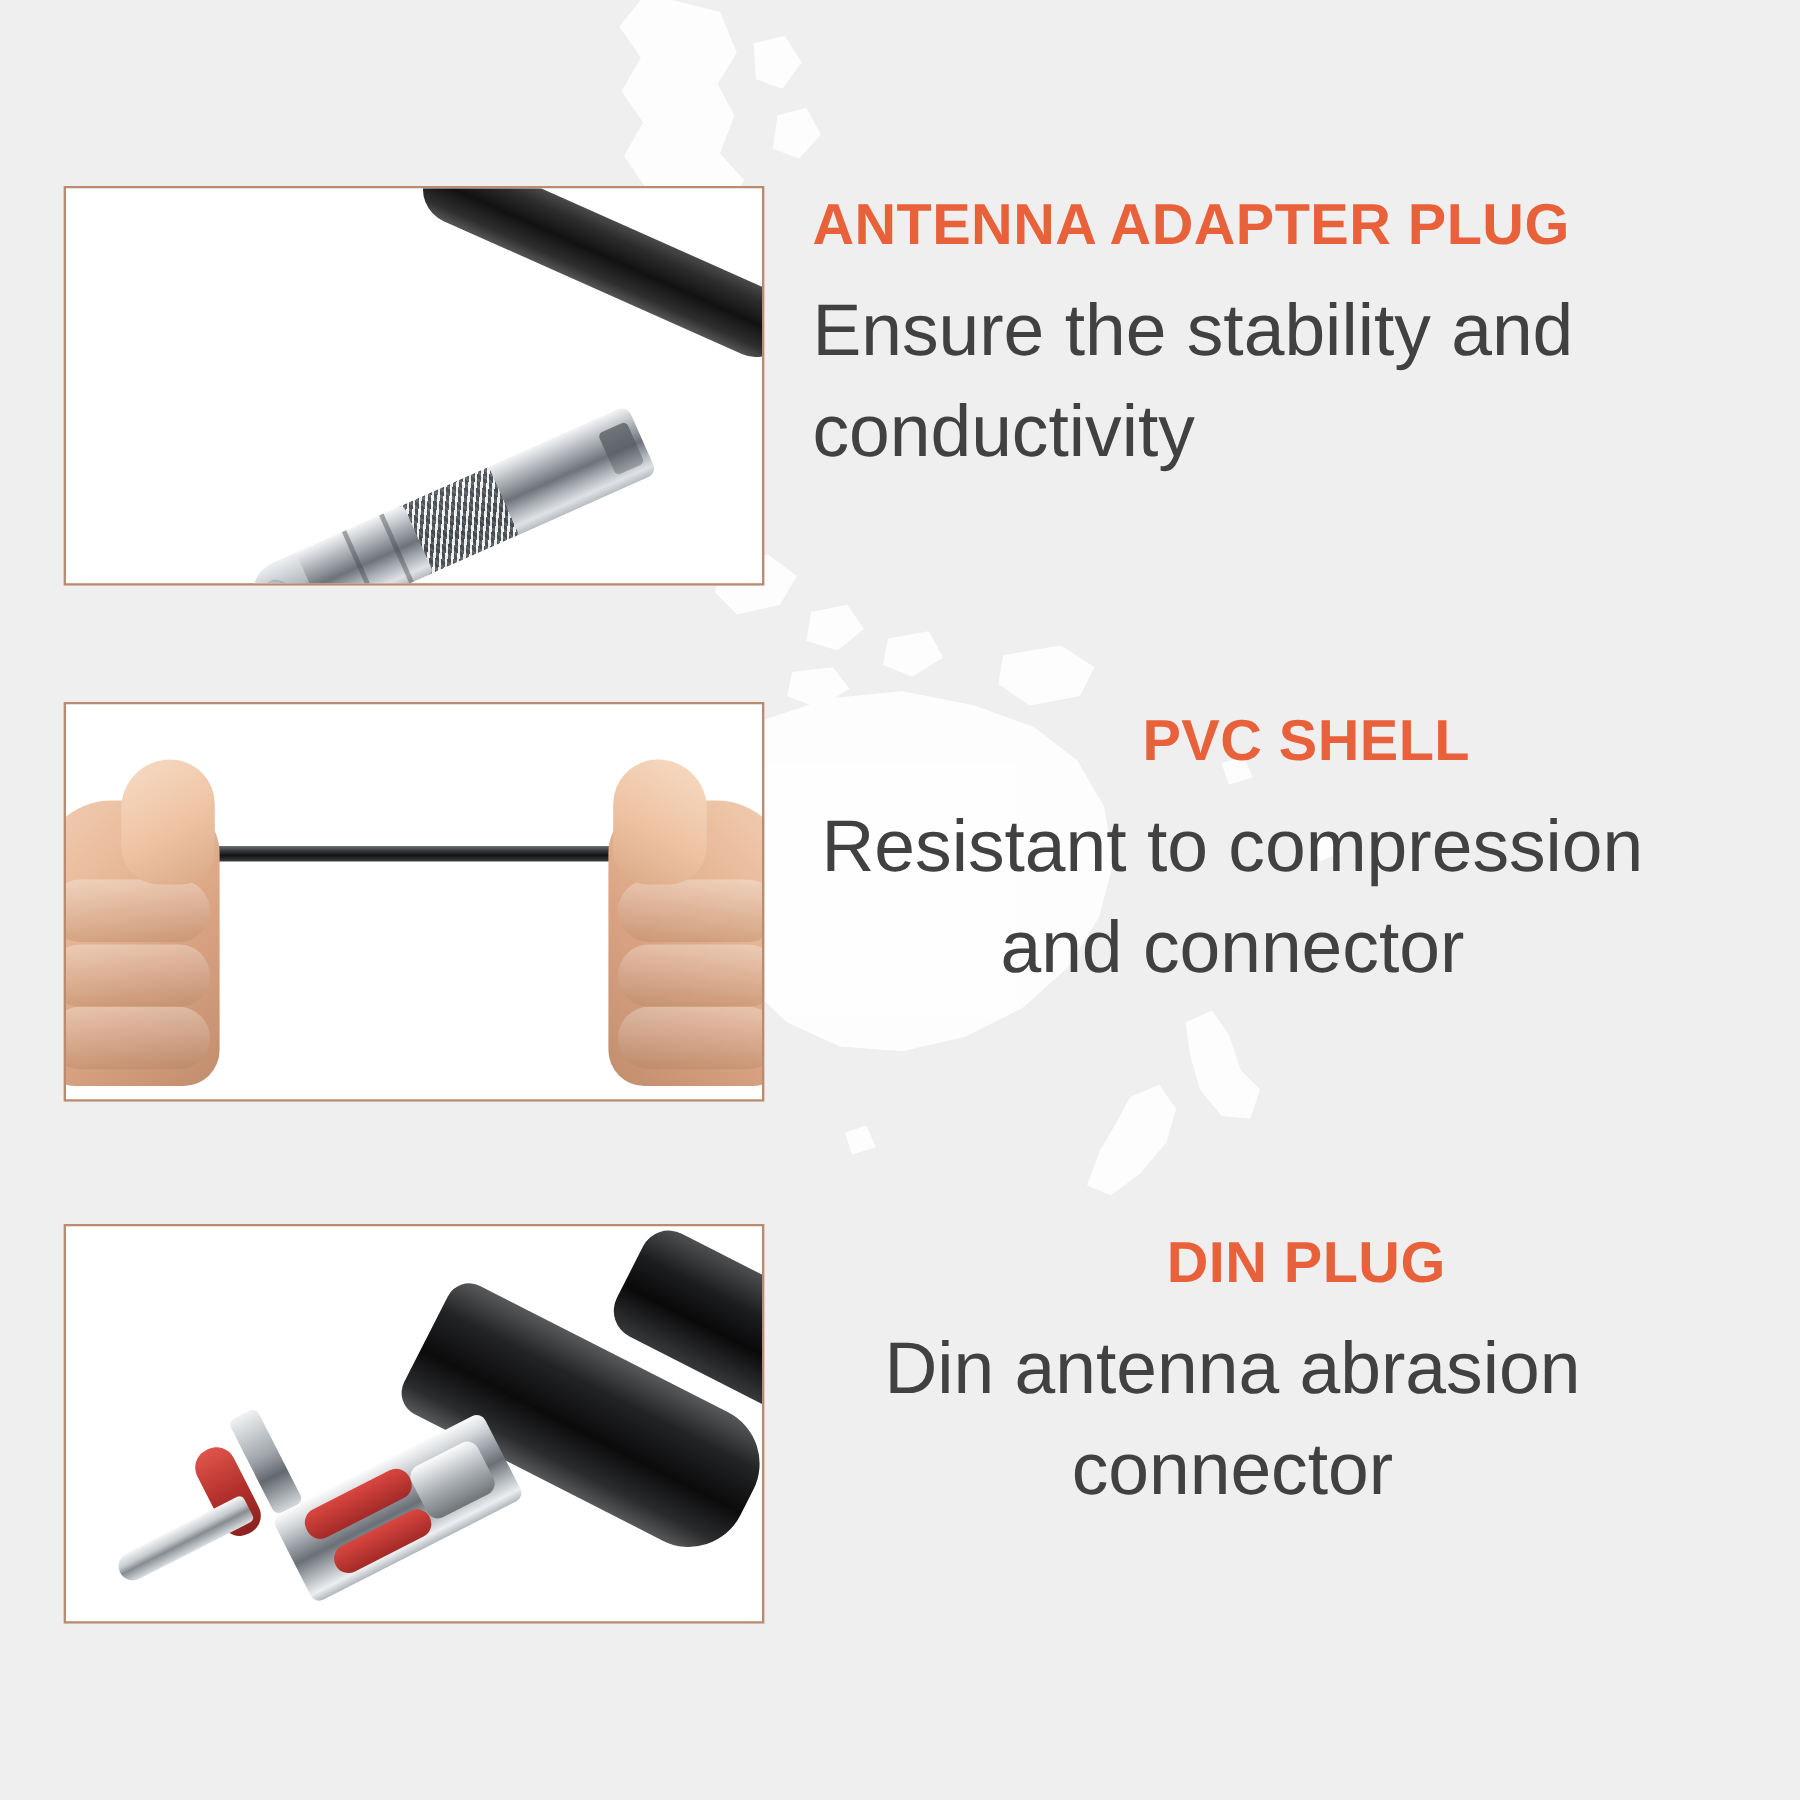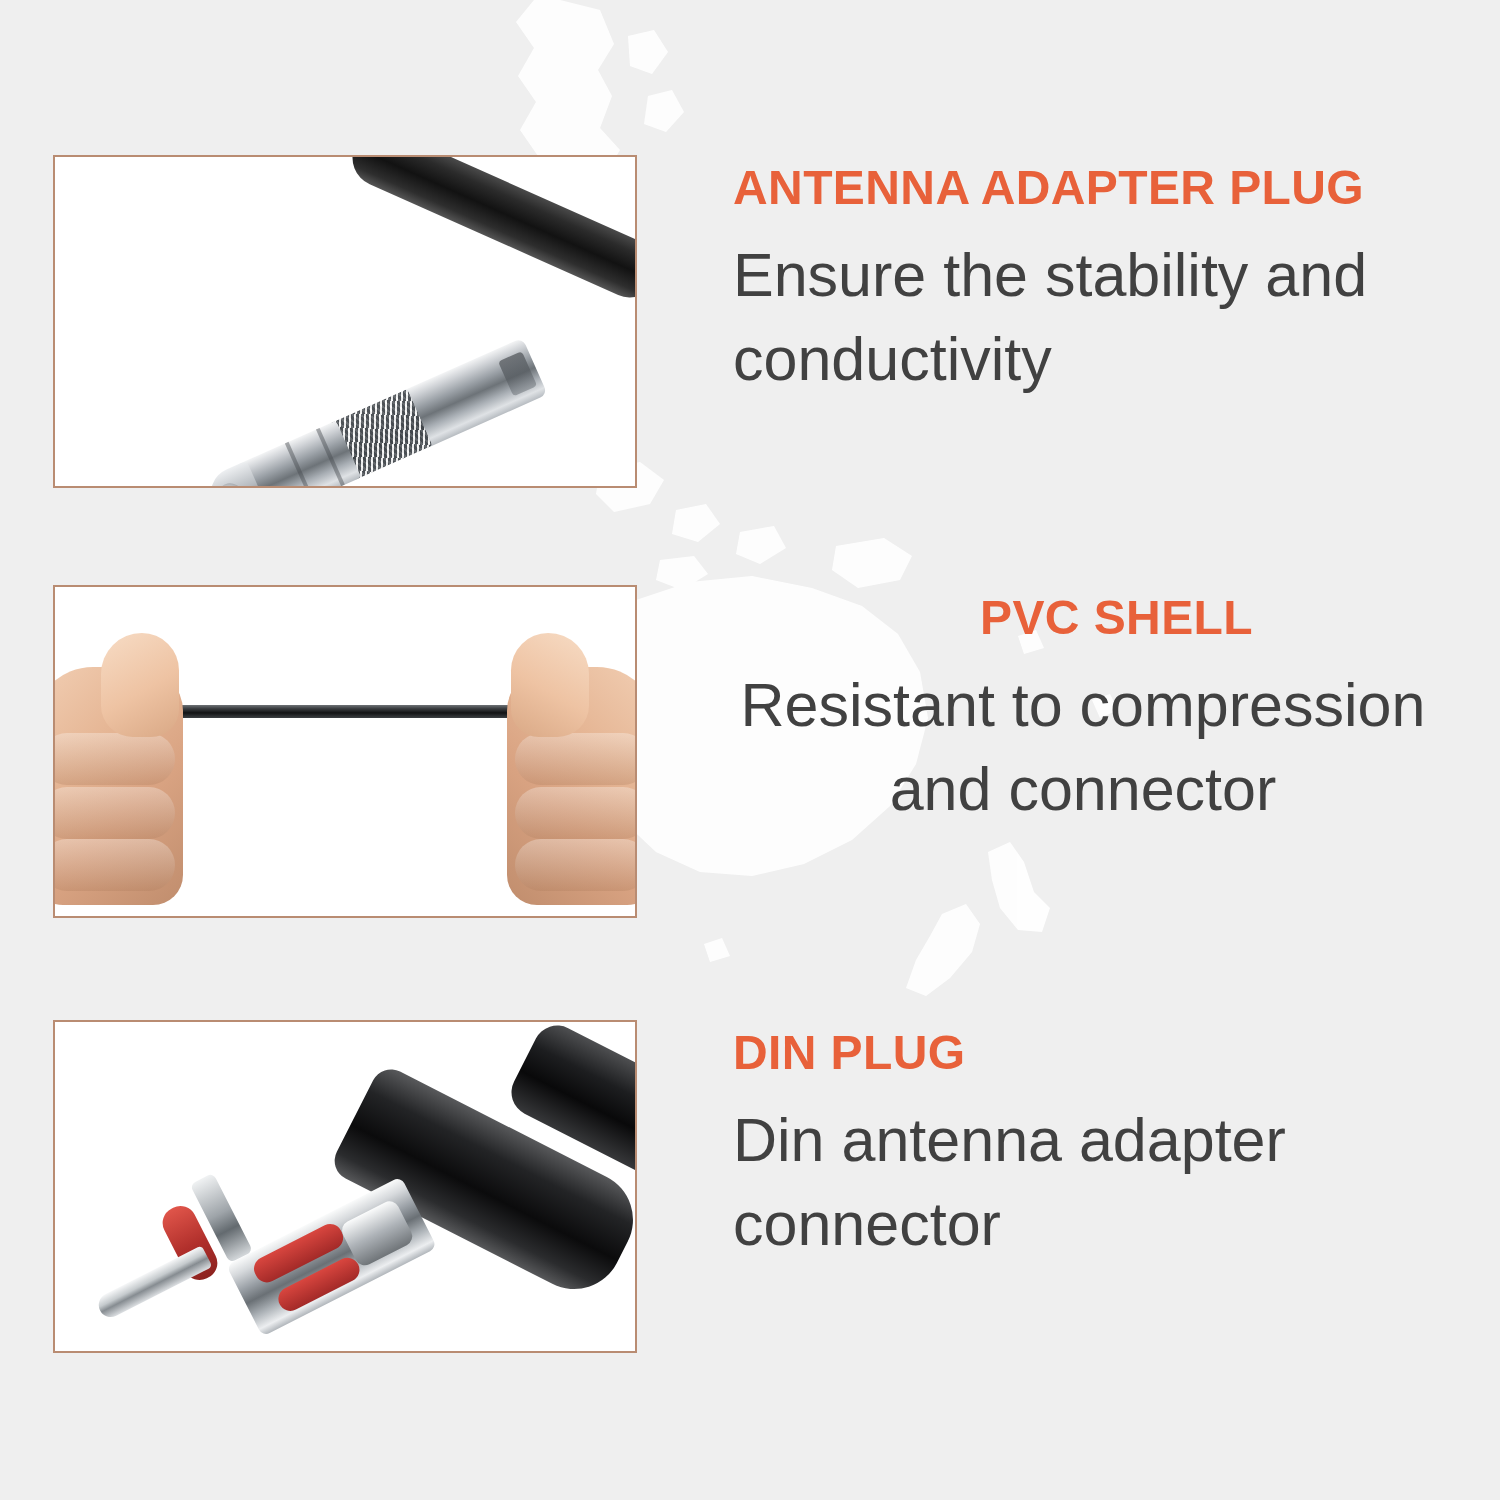--- a/index.html
+++ b/index.html
@@ -25,21 +25,21 @@
 
   
   .feature-row {
     position:absolute;
     left:0; width:1500px;
     display:flex;
     align-items:flex-start;
   }
   #row-0 { top:155px; }
   #row-1 { top:585px;text-align:center; }
-  #row-2 { top:1020px; }
+  #row-2 { top:1020px;text-align:center; }
 
   
   .photo-panel {
     position:relative;
     flex:0 0 auto;
     margin-left:53px;
     width:584px;
     height:333px;
     background:#ffffff;
     border:2px solid #B98C72;
@@ -224,21 +224,21 @@
     width:120px; height:24px;
     transform:rotate(-27deg);
     transform-origin:right center;
     border-radius:14px 5px 5px 14px;
     background:linear-gradient(to bottom,#f6f7f8,#c5cacd 36%,#868c91 58%,#dcdfe2);
   }
 
   
   .feature-text {
     flex:1 1 auto;
-    padding-left:96px;
+    padding-left:40px;
     padding-top:8px;
   }
   .feature-title {
     color:#E8613A;
     font-size:48px;
     font-weight:bold;
     letter-spacing:.4px;
     line-height:1.04;
     white-space:nowrap;
   }
@@ -354,17 +354,17 @@
           <div class="p3-chrome-cut"></div>
         </div>
         <div class="p3-collar"></div>
         <div class="p3-disc"></div>
         <div class="p3-pin"></div>
       </div>
     </div>
 
     <div class="feature-text">
       <div class="feature-title">DIN PLUG</div>
-      <div class="feature-desc">Din antenna adapter connector</div>
+      <div class="feature-desc">Din antenna abrasion connector</div>
     </div>
   </div>
 
 </div>
 
 </body></html>

